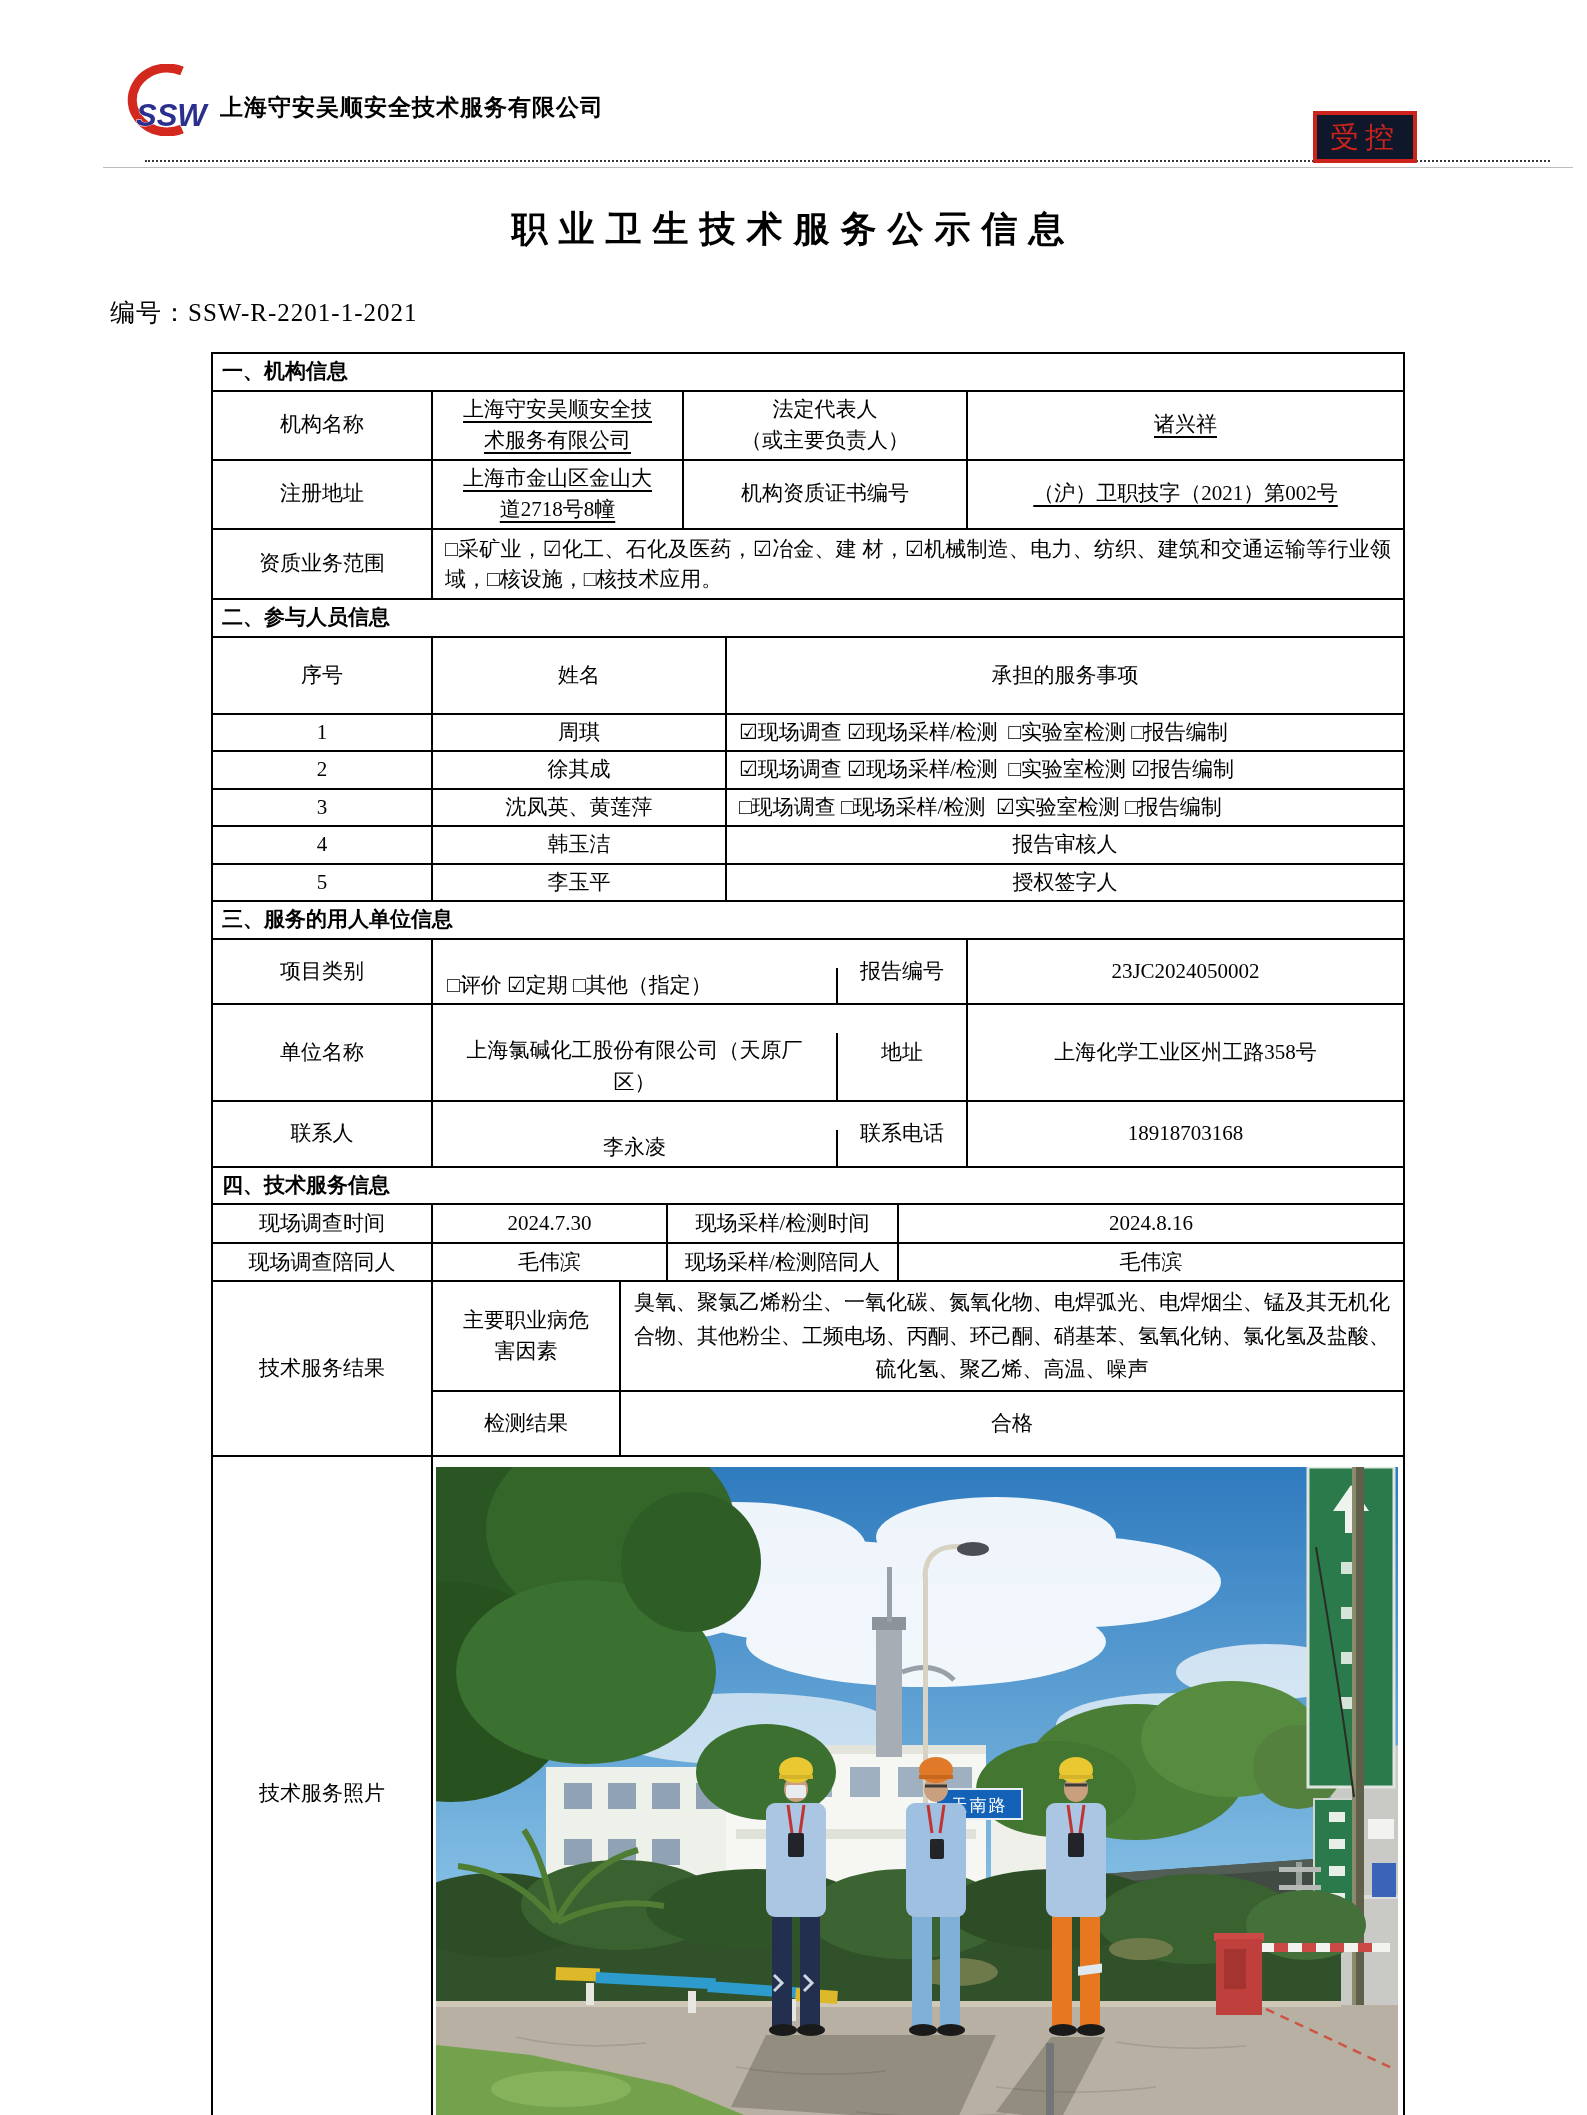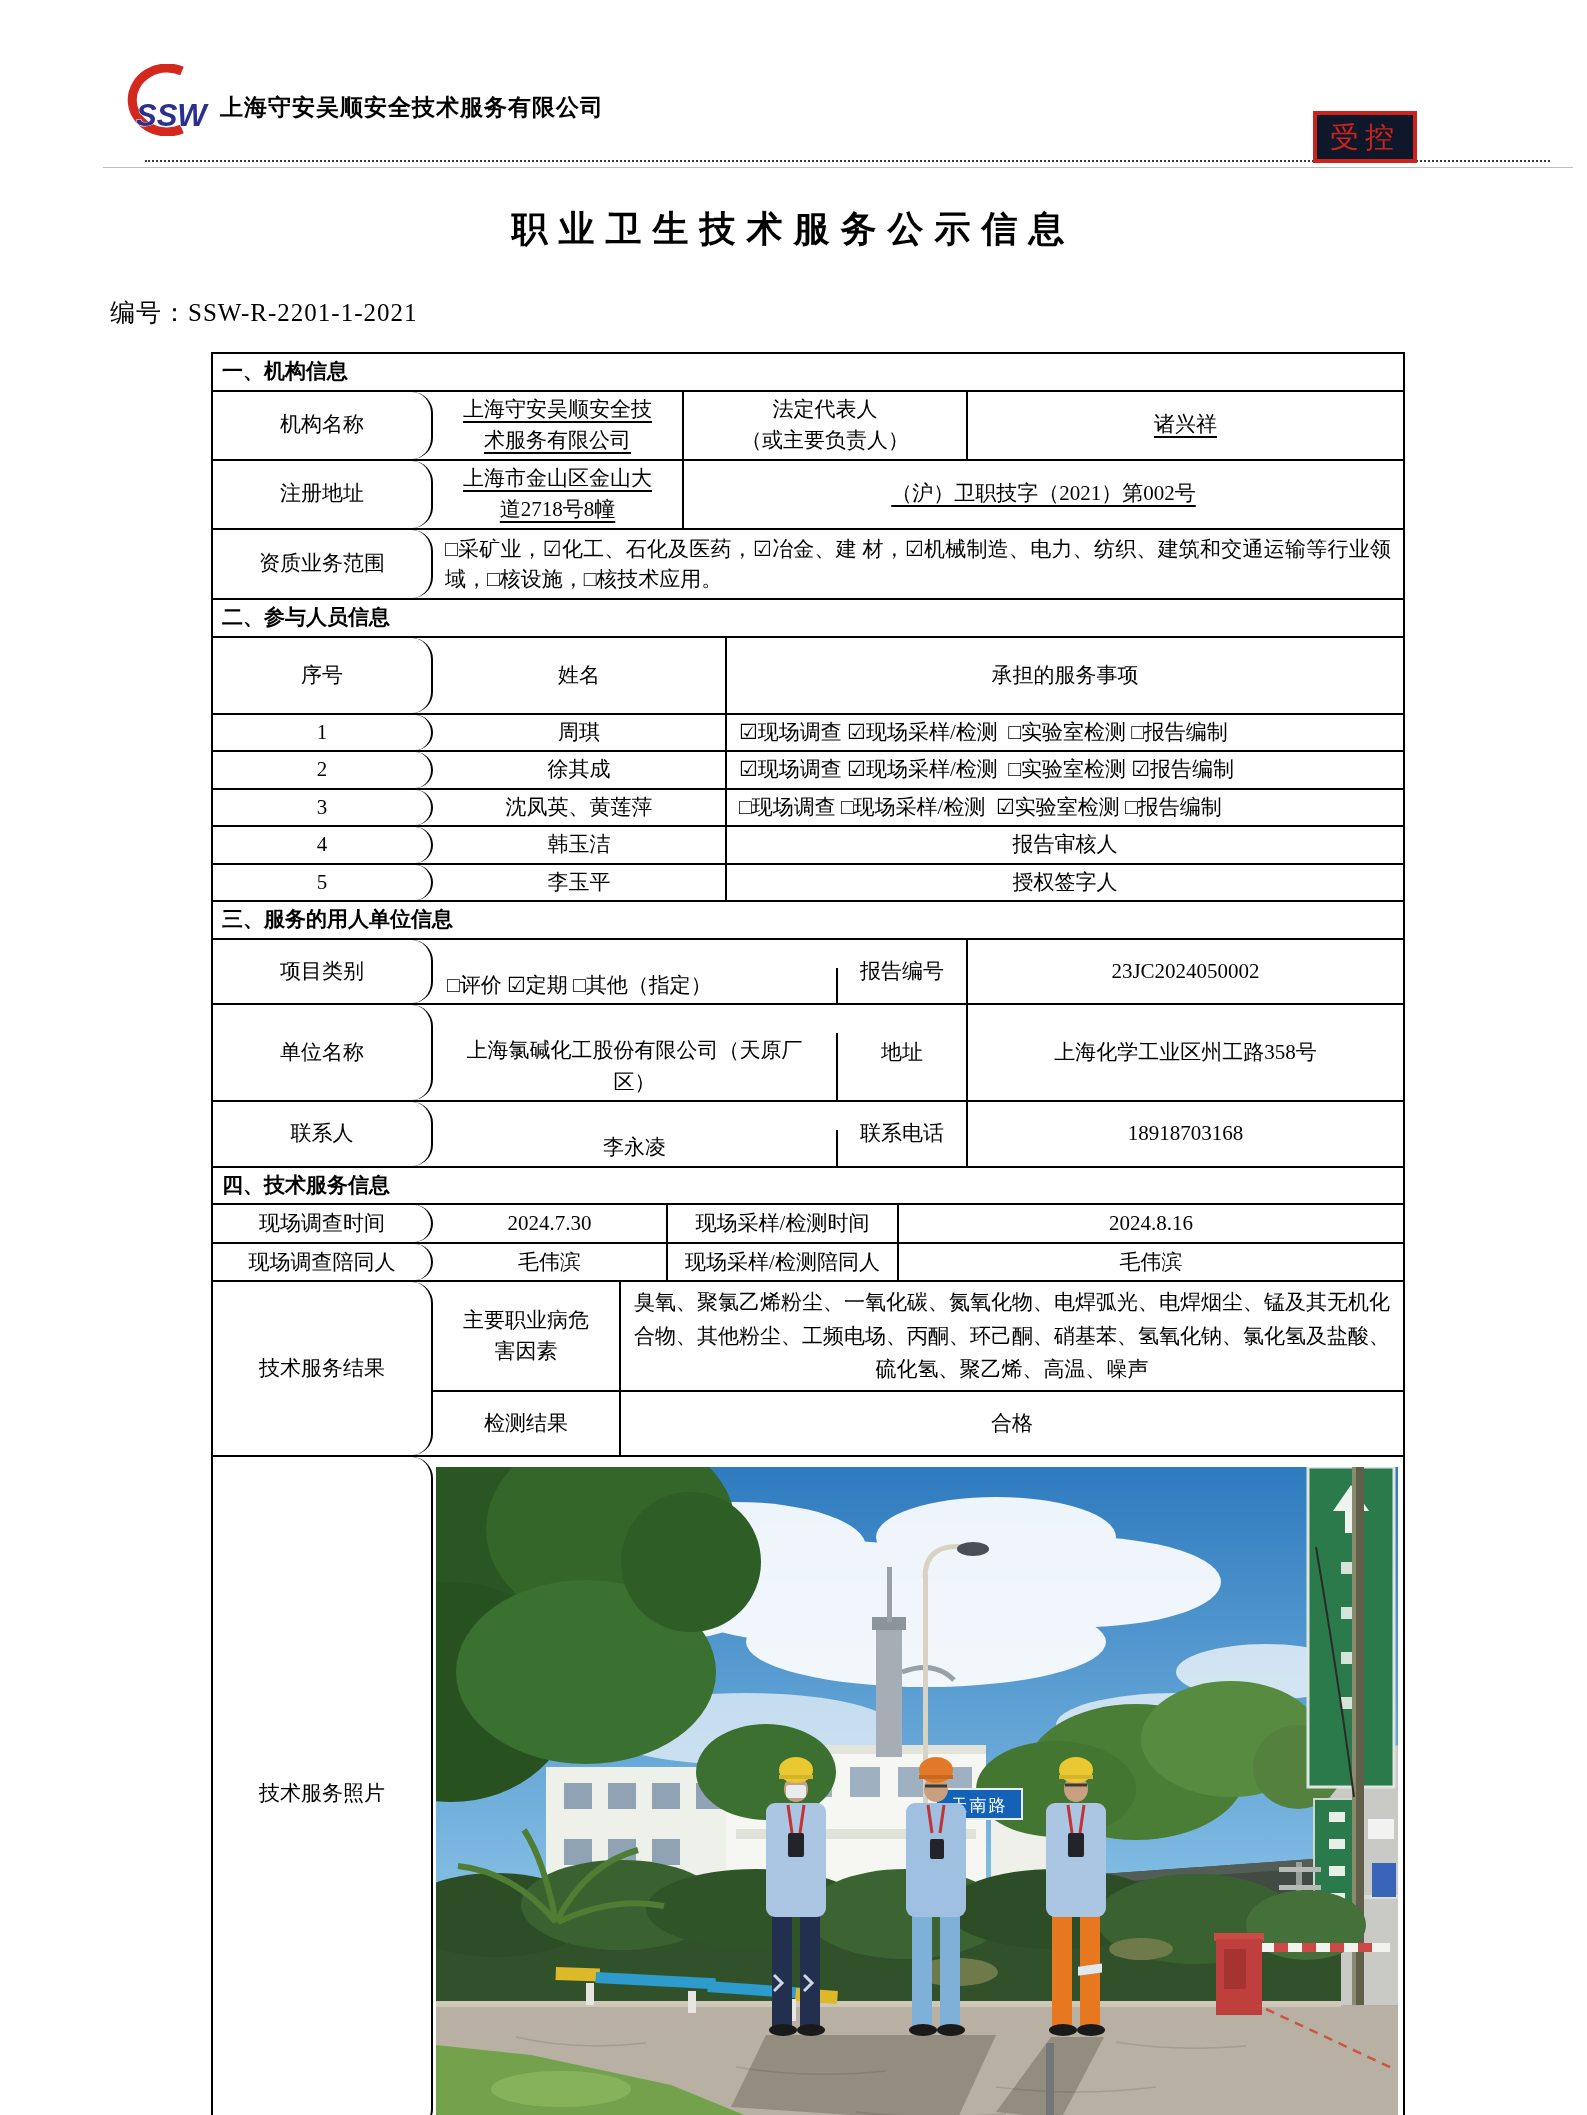--- a/index.html
+++ b/index.html
@@ -30,21 +30,21 @@
   .heading{font-weight:bold;justify-content:flex-start;text-align:left;padding-left:9px;}
   .u{text-decoration:underline;text-underline-offset:5px;text-decoration-thickness:1.5px;}
   .pre{white-space:pre-line;}
   .svc{justify-content:flex-start;text-align:left;padding-left:12px;white-space:pre;}
   .left{justify-content:flex-start;text-align:left;padding-left:14px;}
   .scope-val{justify-content:flex-start;text-align:justify;padding:4px 12px;line-height:1.45;}
   .pad-wrap{padding:2px 24px;}
   .pad-wrap2{padding:2px 28px;}
   .pad-haz{padding:2px 25px;}
 
-  .w-a{flex:0 0 220px;border-radius:21px;}
+  .w-a{flex:0 0 220px;}
   .w-b{flex:0 0 251px;}
   .w-c{flex:0 0 284px;}
   .w-name{flex:0 0 294px;}
   .w-cat{flex:0 0 405px;margin-top:28px;}
   .w-rep{flex:0 0 130px;}
   .w-t1{flex:0 0 235px;}
   .w-t2{flex:0 0 231px;}
   .w-haz{flex:0 0 188px;}
   .rest{flex:1 1 auto;}
 
@@ -89,20 +89,21 @@
     <div class="row h68">
       <div class="cell w-a">机构名称</div>
       <div class="cell w-b pad-wrap u">上海守安吴顺安全技术服务有限公司</div>
       <div class="cell w-c pre">法定代表人
 （或主要负责人）</div>
       <div class="cell rest u">诸兴祥</div>
     </div>
     <div class="row h69">
       <div class="cell w-a">注册地址</div>
       <div class="cell w-b pad-wrap u">上海市金山区金山大道2718号8幢</div>
+      <div class="cell w-c">机构资质证书编号</div>
       <div class="cell rest u">（沪）卫职技字（2021）第002号</div>
     </div>
     <div class="row h69">
       <div class="cell w-a">资质业务范围</div>
       <div class="cell rest scope-val">□采矿业，☑化工、石化及医药，☑冶金、建 材，☑机械制造、电力、纺织、建筑和交通运输等行业领域，□核设施，□核技术应用。</div>
     </div>
 
     <div class="row h34">
       <div class="cell rest heading">二、参与人员信息</div>
     </div>

